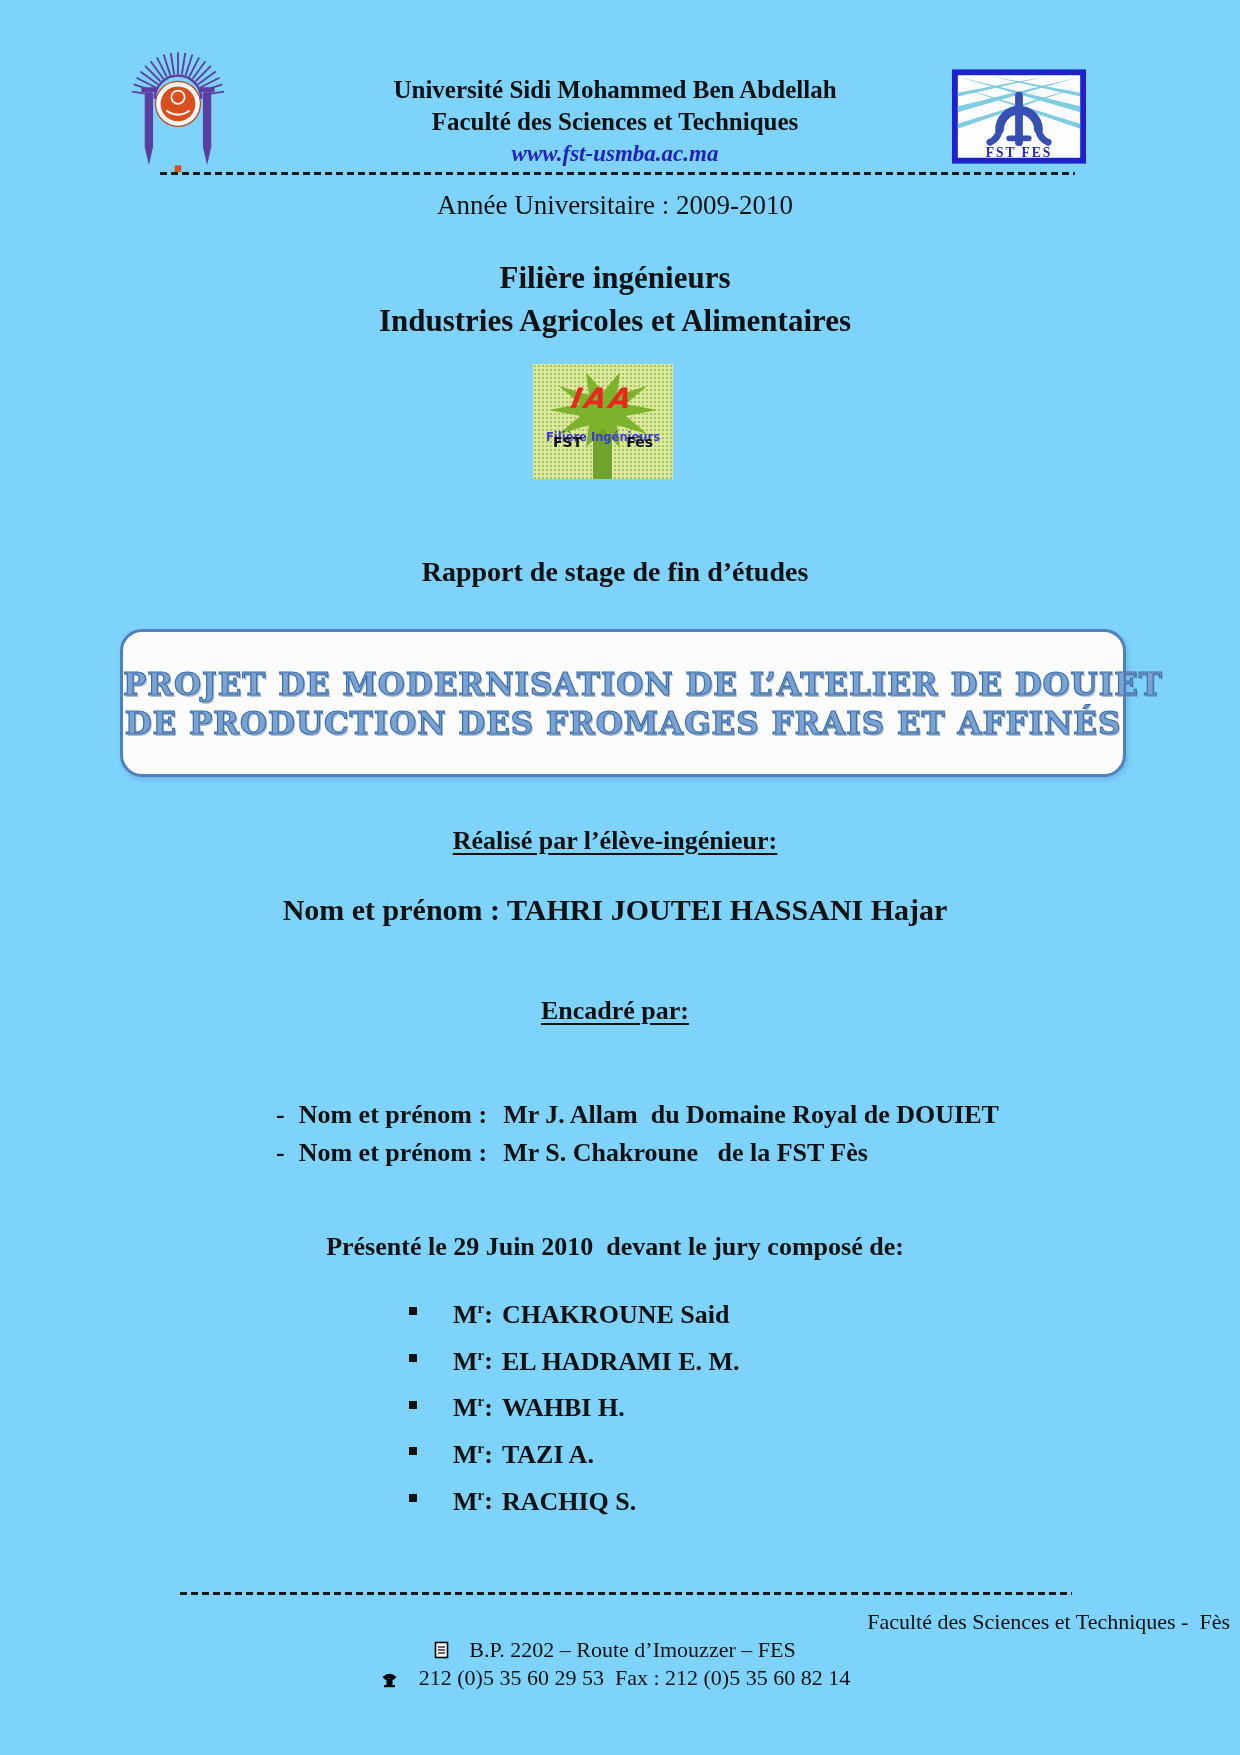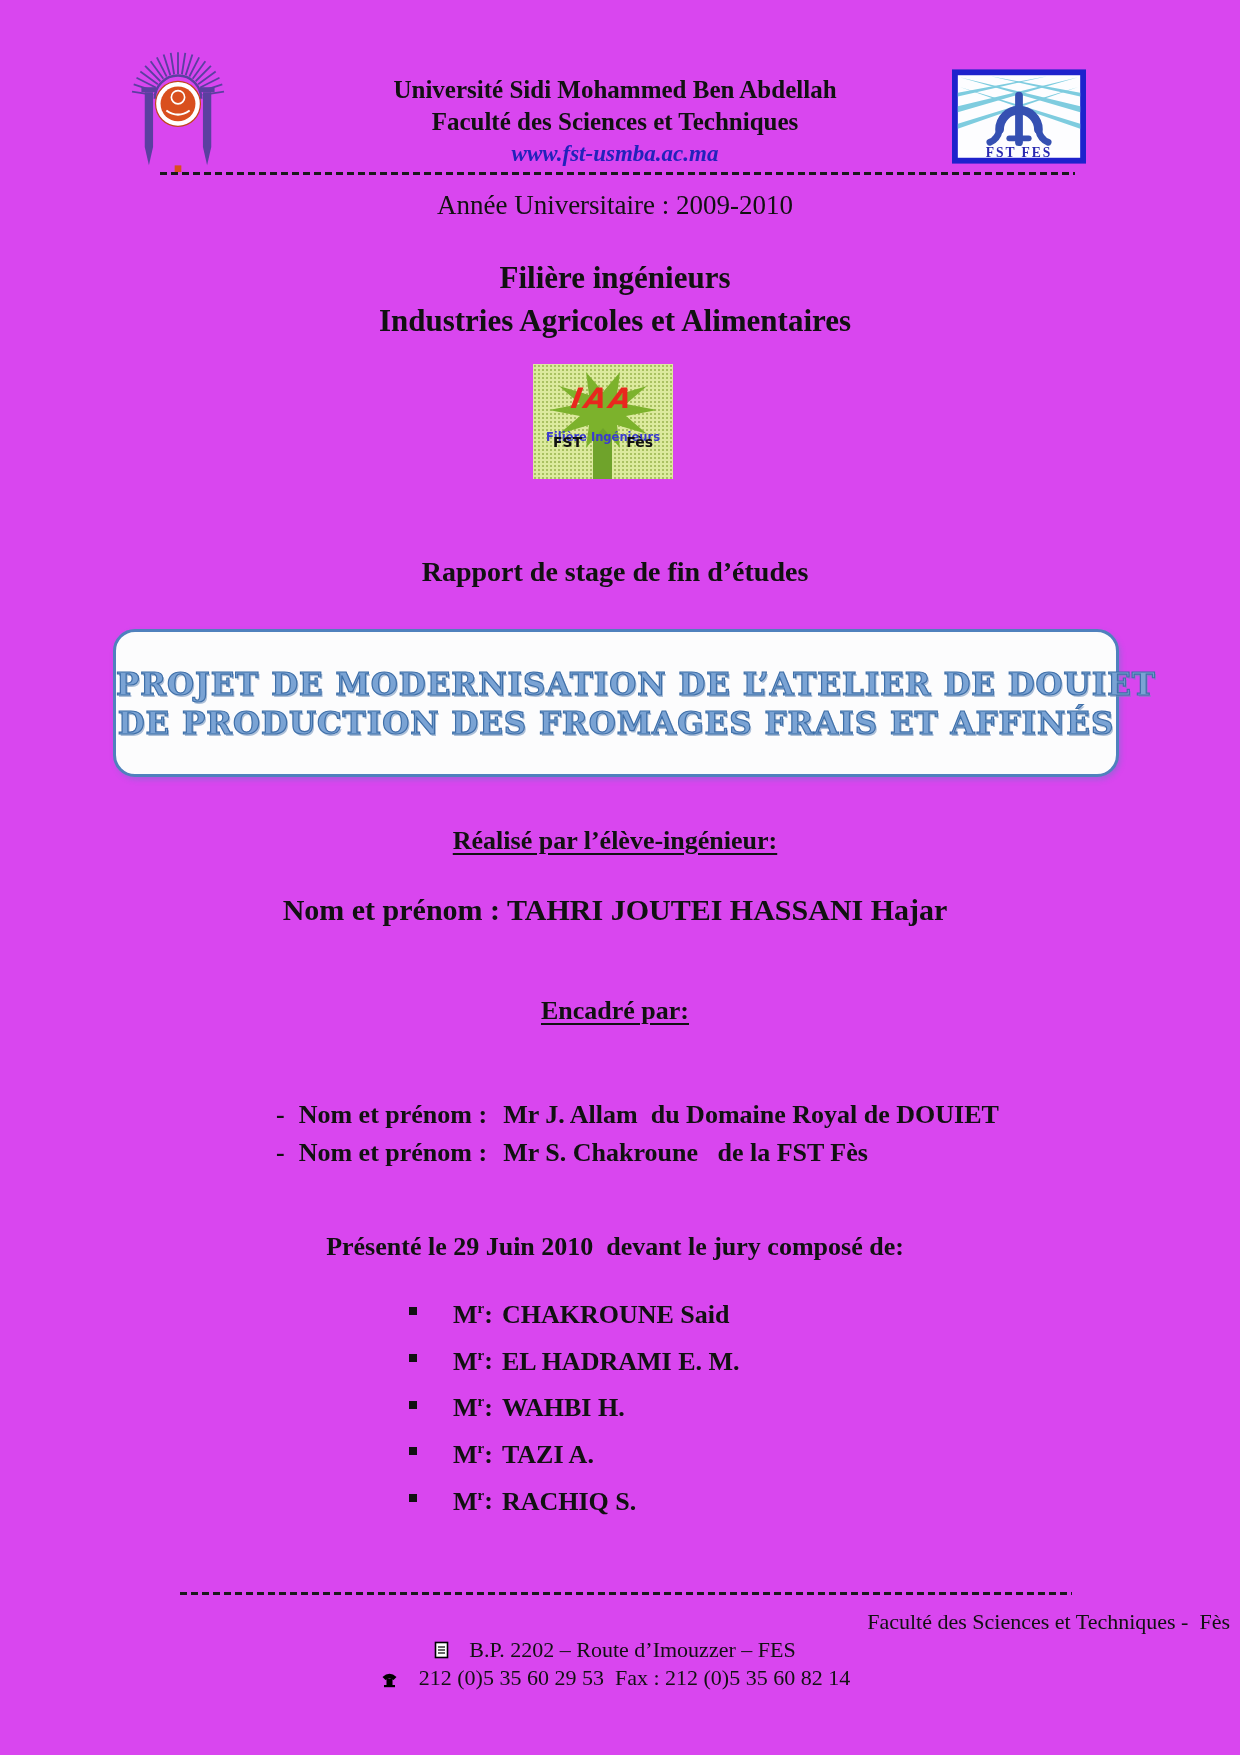--- a/index.html
+++ b/index.html
@@ -1,16 +1,16 @@
 <!DOCTYPE html>
 <html style="--accent-blue: #4f81bd; --title-text: #7aa3d4; --link-blue: #2222bb; --emblem-purple: #5b3fa0; --emblem-orange: #d94f1e; --iaa-green: #7cb22c; --iaa-bg: #dcea9e; --iaa-red: #e8281e; --fst-mark-blue: #3550b2; --fst-ray-blue: #5fc0d8;"><head>
 <meta charset="utf-8">
 <style>
   html,body{margin:0;padding:0;background:#fff;}
-  .page{position:relative;width:1240px;height:1755px;background:#d946ef;
+  .page{position:relative;width:1240px;height:1755px;background:#7dd3fc;
         font-family:"Liberation Serif","DejaVu Serif",serif;color:#111;overflow:hidden;}
   .abs{position:absolute;}
   .center-text{left:0;right:10px;text-align:center;}
   .pre{white-space:pre-wrap;}
 
   
   .header-text{top:74px;}
   .h-uni,.h-fac{font-size:25px;font-weight:bold;line-height:32px;}
   .h-web{font-size:23px;font-weight:bold;font-style:italic;color:var(--link-blue,#2222bb);line-height:32px;cursor:pointer;}
   .emblem{left:128px;top:44px;}
@@ -36,21 +36,21 @@
                transform:skewX(-10deg);}
   .iaa-caption{position:absolute;top:66px;left:0;width:100%;text-align:center;
                font-family:"DejaVu Sans",sans-serif;font-weight:bold;font-size:11.5px;
                color:#3a3ad0;}
   .iaa-bottom{position:absolute;top:70px;left:0;width:100%;display:flex;
               justify-content:space-between;padding:0 20px;box-sizing:border-box;
               font-family:"DejaVu Sans",sans-serif;font-weight:bold;font-size:14px;color:#111;gap:12px;}
 
   .report-type{top:556px;font-size:28px;font-weight:bold;}
 
-  .title-box{left:113px;top:629px;width:1000px;height:142px;
+  .title-box{left:120px;top:629px;width:1000px;height:142px;
              border:3.5px solid var(--accent-blue,#4f81bd);border-radius:22px;
              background:#fcfcfd;box-shadow:2px 3px 5px rgba(79,129,189,.35);
              display:flex;flex-direction:column;justify-content:center;gap:3px;}
   .box-line{text-align:center;font-family:"DejaVu Serif",serif;font-weight:bold;
             font-size:31px;letter-spacing:1px;white-space:nowrap;
             color:var(--title-text,#7aa3d4);
             -webkit-text-stroke:1.2px #3f6fa8;
             text-shadow:1.5px 1.5px 0 rgba(105,140,185,.55);}
 
   .realise{top:826px;font-size:26px;font-weight:bold;text-decoration:underline;text-underline-offset:4px;text-decoration-thickness:2px;}

